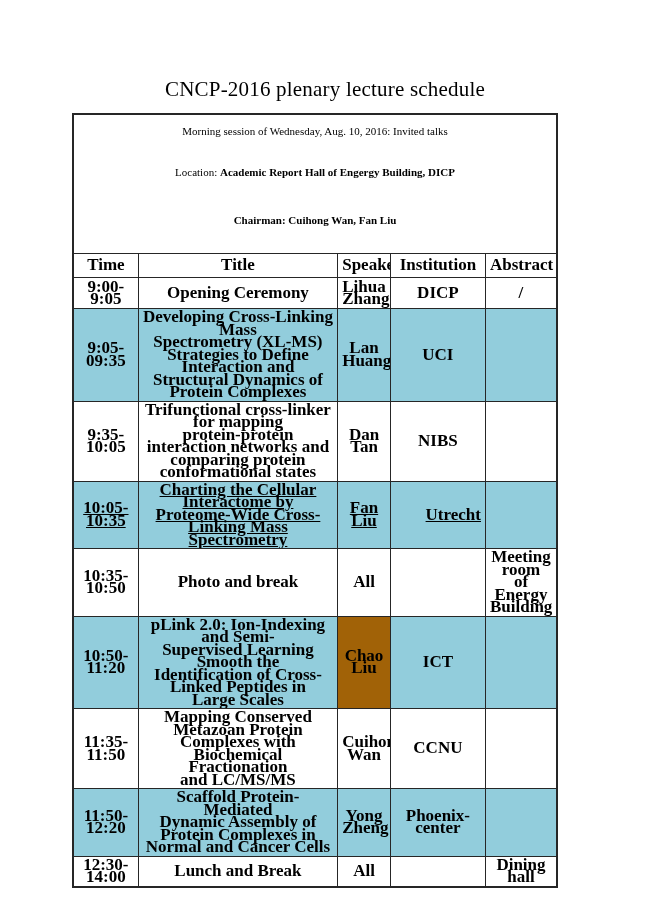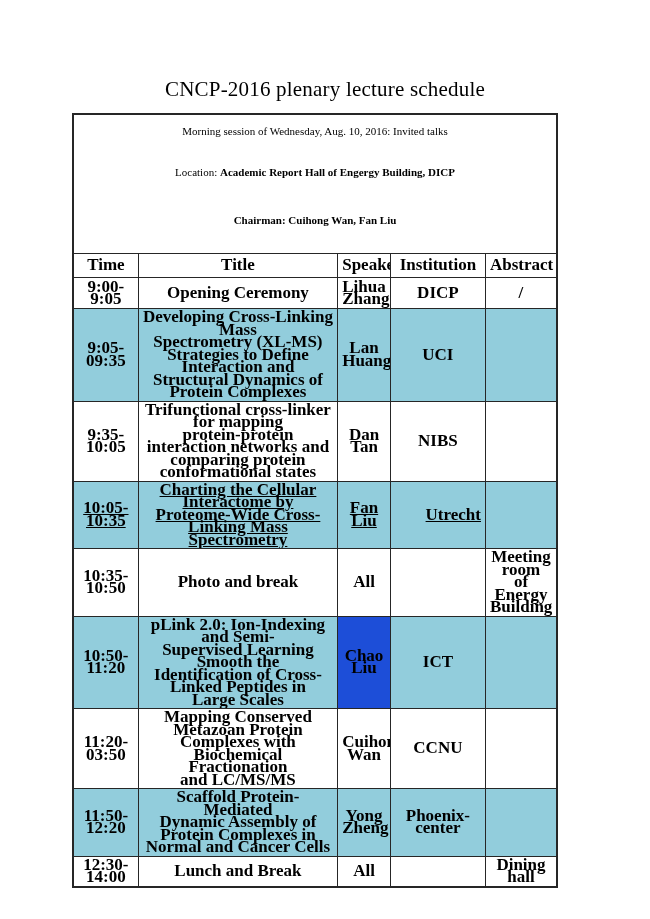--- a/index.html
+++ b/index.html
@@ -164,27 +164,27 @@
             <td class="cell-abstract">Meeting room
 of Energy
 Building</td>
           </tr>
           <tr>
             <td class="cell-time" style="background: rgb(146, 205, 220);">10:50-11:20</td>
             <td class="cell-title" style="background: rgb(146, 205, 220);">pLink 2.0: Ion-Indexing and Semi-
 Supervised Learning Smooth the
 Identification of Cross-Linked Peptides in
 Large Scales</td>
-            <td class="cell-speaker" style="background: #1d4ed8; margin-top: 27px;">Chao
+            <td class="cell-speaker" style="background: #a16207; margin-top: 27px;">Chao
 Liu</td>
             <td class="cell-institution" style="background: rgb(146, 205, 220);">ICT</td>
             <td class="cell-abstract" style="background: rgb(146, 205, 220);"></td>
           </tr>
           <tr>
-            <td class="cell-time">11:20-03:50</td>
+            <td class="cell-time">11:35-11:50</td>
             <td class="cell-title">Mapping Conserved Metazoan Protein
 Complexes with Biochemical Fractionation
 and LC/MS/MS</td>
             <td class="cell-speaker">Cuihong
 Wan</td>
             <td class="cell-institution">CCNU</td>
             <td class="cell-abstract"></td>
           </tr>
           <tr>
             <td class="cell-time" style="background: rgb(146, 205, 220);">11:50-12:20</td>

